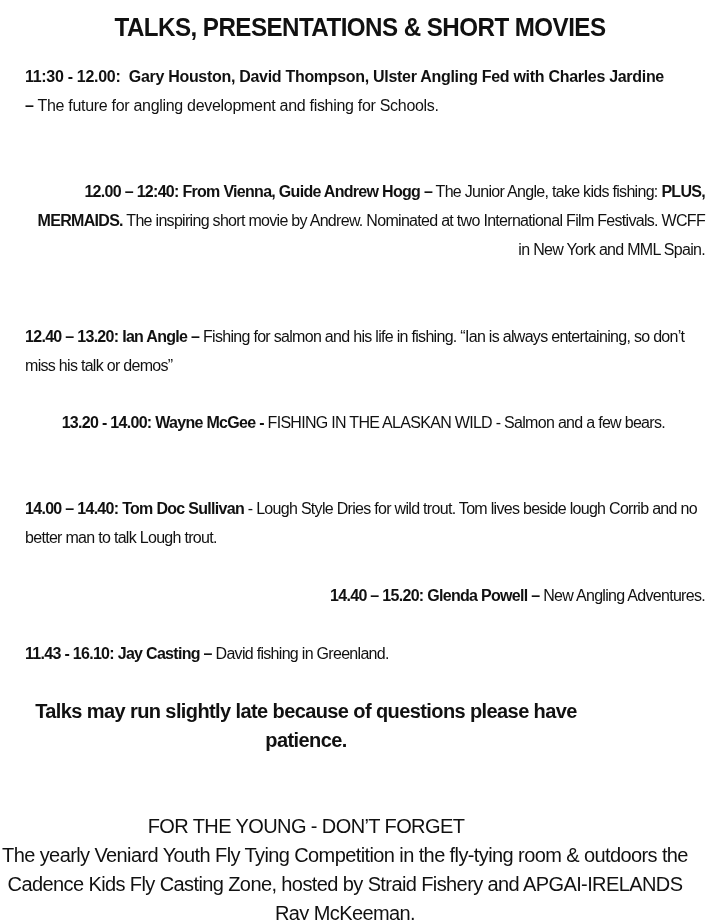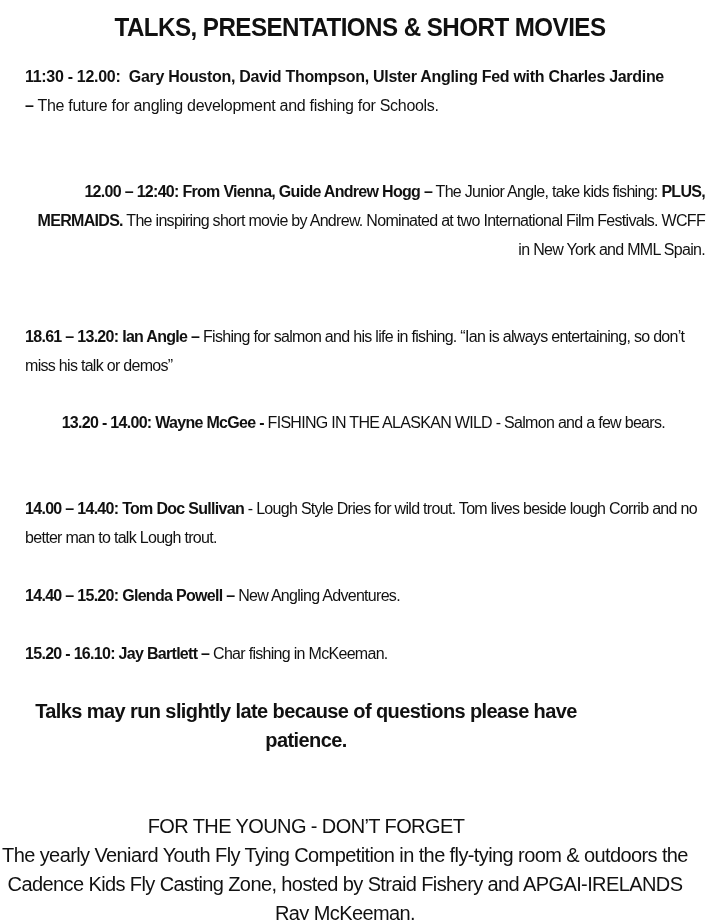--- a/index.html
+++ b/index.html
@@ -28,52 +28,52 @@
 <div class="entry cond" style="top:177px;text-align:right;">
   <b>12.00 – 12:40:</b>
   <b>From Vienna, Guide Andrew Hogg</b>
   <b>–</b>
   <span>The Junior Angle, take kids fishing:</span>
   <b>PLUS, MERMAIDS.</b>
   <span>The inspiring short movie by Andrew. Nominated at two International Film Festivals. WCFF in New York and MML Spain.</span>
 </div>
 
 <div class="entry cond" style="top:322px;">
-  <b>18.61 – 13.20:</b>
+  <b>12.40 – 13.20:</b>
   <b>Ian Angle</b>
   <b>–</b>
   <span>Fishing for salmon and his life in fishing. “Ian is always entertaining, so don’t miss his talk or demos”</span>
 </div>
 
 <div class="entry cond" style="top:408px; width:640px;text-align:right;">
   <b>13.20 - 14.00:</b>
   <b>Wayne McGee</b>
   <b>-</b>
   <span>FISHING IN THE ALASKAN WILD - Salmon and a few bears.</span>
 </div>
 
 <div class="entry cond" style="top:494px;">
   <b>14.00 – 14.40:</b>
   <b>Tom Doc Sullivan</b>
   <span>-</span>
   <span>Lough Style Dries for wild trout. Tom lives beside lough Corrib and no better man to talk Lough trout.</span>
 </div>
 
-<div class="entry cond" style="top:581px;">
+<div class="entry cond" style="top:581px;text-align:right;">
   <b>14.40 – 15.20:</b>
   <b>Glenda Powell</b>
   <b>–</b>
   <span>New Angling Adventures.</span>
 </div>
 
 <div class="entry cond" style="top:639px;">
-  <b>15.20 - 16.10:</b>
-  <b>Jay Bartlett</b>
+  <b>11.43 - 16.10:</b>
+  <b>Jay Casting</b>
   <b>–</b>
-  <span>Char fishing in McKeeman.</span>
+  <span>David fishing in Greenland.</span>
 </div>
 
 <div class="notice" style="top:697px;">
   <div style="width:600px; margin:0 auto;"><b>Talks may run slightly late because of questions please have patience.</b></div>
 </div>
 
 <div class="notice" style="top:812px;">
   <div>FOR THE YOUNG - DON’T FORGET</div>
   <div style="width:690px; margin:0 auto;">The yearly Veniard Youth Fly Tying Competition in the fly-tying room &amp; outdoors the Cadence Kids Fly Casting Zone, hosted by Straid Fishery and APGAI-IRELANDS Ray McKeeman.</div>
 </div>

